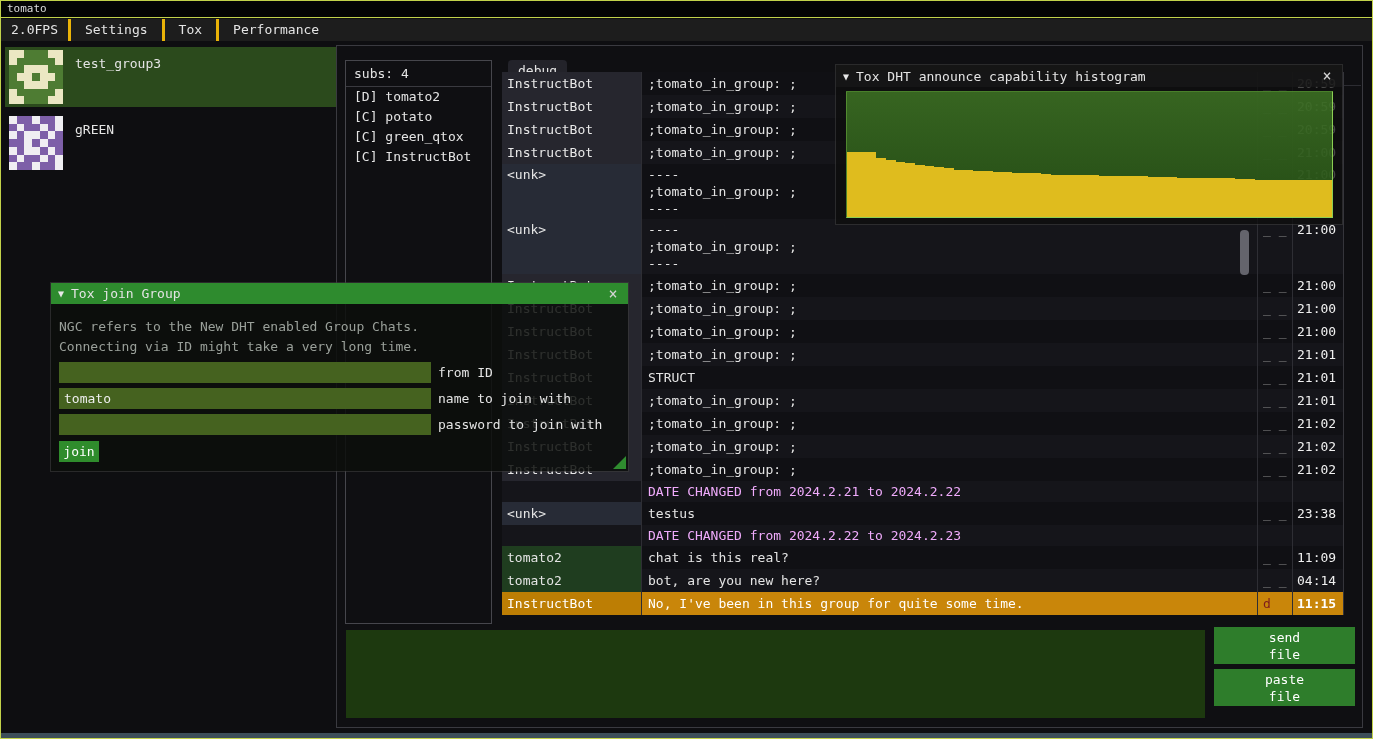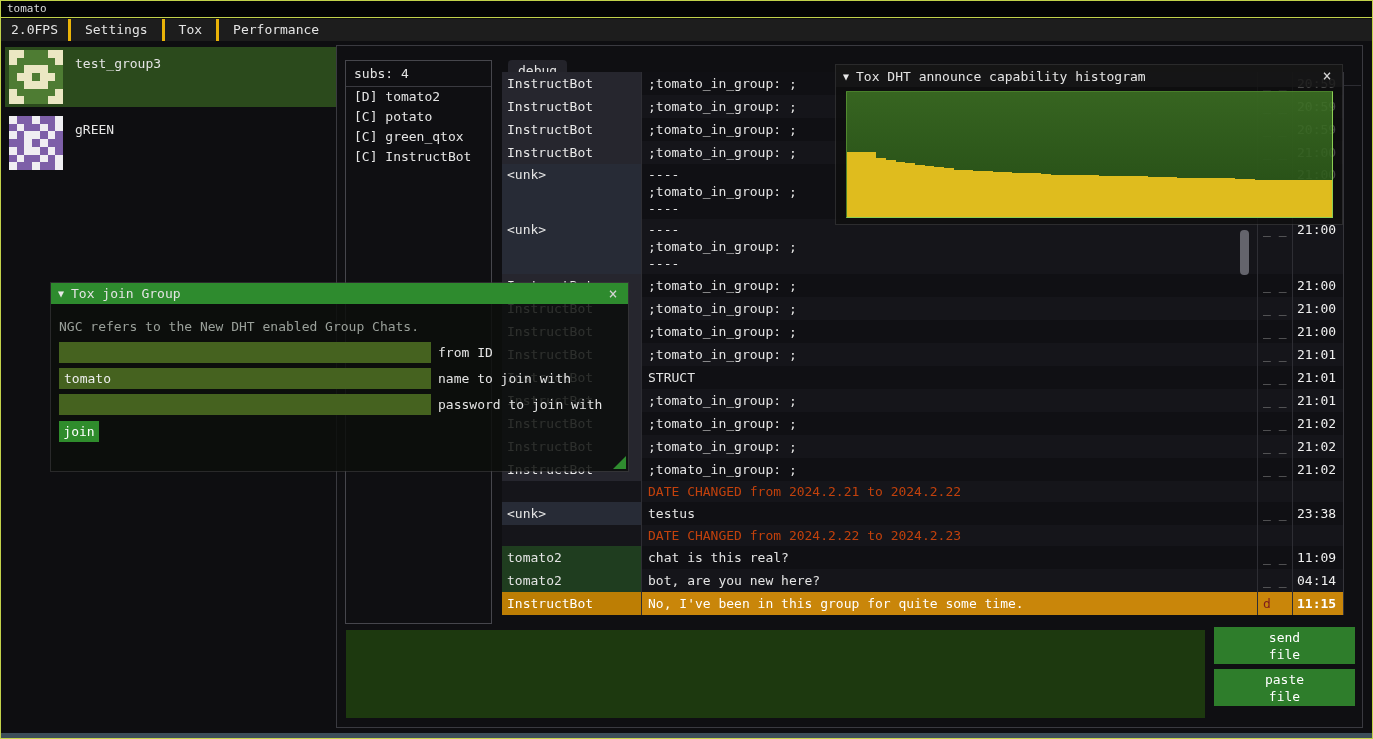--- a/index.html
+++ b/index.html
@@ -42,21 +42,21 @@
   .cell{overflow:hidden;white-space:pre;line-height:23px}
   .multiline .cell{line-height:17px;padding-top:2px}
   .date .cell{line-height:21px}
   .c-name{padding-left:5px;border-right:1px solid #2e2e34}
   .c-msg{padding-left:6px;border-right:1px solid #2e2e34}
   .c-flags{padding-left:5px;color:#8a8a8a;border-right:1px solid #2e2e34}
   .c-time{padding-left:4px;color:#f0f0f0}
   .name-bot{background:#26262e;color:#e8e8e8}
   .name-unk{background:#272b36}
   .name-user{background:#1f3d1f}
-  .date .c-msg{color:#c2410c}
+  .date .c-msg{color:#f0abfc}
   .chat-row.highlight,.chat-row.highlight.alt{background:#c9860a}
   .highlight .c-name{background:#bd7e04;color:#fff}
   .highlight .c-msg{color:#fff}
   .highlight .c-flags{color:#7e1c1c}
   .highlight .c-time{color:#fff;font-weight:bold}
   .scroll-thumb{position:absolute;left:903px;top:184px;width:9px;height:45px;background:#64646c;border-radius:4px}
 
   
   .composer-input{position:absolute;left:9px;top:584px;width:859px;height:88px;background:#1d390f}
   .file-btn{position:absolute;left:877px;width:141px;height:37px;background:#2e7d2b;border:none;
@@ -441,20 +441,21 @@
   </div>
 
   <div class="float-window join-window">
     <div class="float-titlebar green">
       <span class="collapse">▼</span>
       <span class="float-title">Tox join Group</span>
       <span class="close">×</span>
     </div>
     <div class="float-body join-body">
       <div class="info-line">NGC refers to the New DHT enabled Group Chats.</div>
+      <div class="info-line">Connecting via ID might take a very long time.</div>
       <div class="field-row">
         <input value="" style="">
         <label>from ID</label>
       </div>
       <div class="field-row">
         <input value="tomato" style="">
         <label>name to join with</label>
       </div>
       <div class="field-row">
         <input value="" style="">

